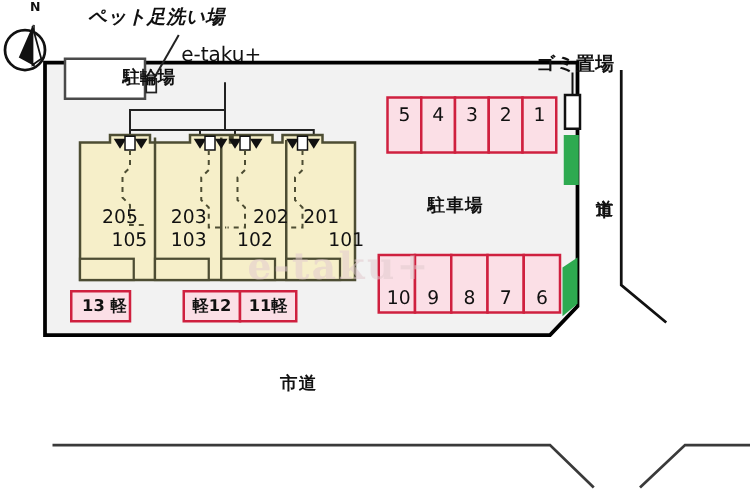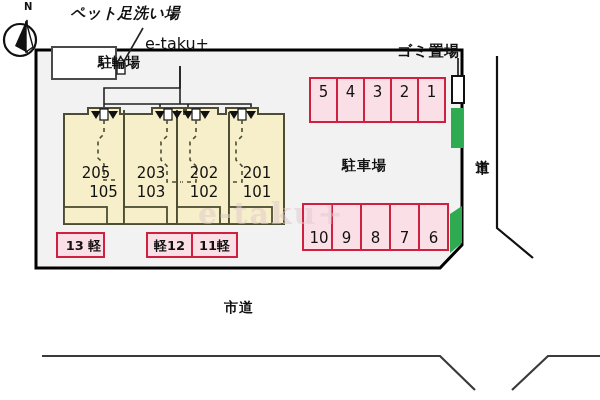--- a/index.html
+++ b/index.html
@@ -196,37 +196,37 @@
       <polygon points="26,21 26,52 33,47" fill="#ffffff" stroke="#111111" stroke-width="1.4"></polygon>
     </g>
   </svg>
 
   <div class="lbl lbl-n" style="left:24px; top:2px;">N</div>
 
   <div class="lbl lbl-anno" style="left:70px; top:6px;font-style:italic;">ペット足洗い場</div>
 
   <div class="lbl lbl-etaku" style="left:145px; top:36px;">e-taku+</div>
 
-  <div class="lbl lbl-anno" style="left:397px; top:44px;">ゴミ置場</div>
+  <div class="lbl lbl-anno" style="left:429px; top:44px;">ゴミ置場</div>
 
   <div class="lbl lbl-box" style="left:57px; top:55px;padding-left:41px;">駐輪場</div>
 
   <div class="lbl lbl-park" style="left:342px; top:158px;">駐車場</div>
 
   <div class="lbl lbl-unit" style="left:64px; top:166px; width:64px;">205</div>
   <div class="lbl lbl-unit" style="left:80px; top:185px; width:47px;">105</div>
 
   <div class="lbl lbl-unit" style="left:123px; top:166px; width:56px;">203</div>
   <div class="lbl lbl-unit" style="left:123px; top:185px; width:56px;">103</div>
 
-  <div class="lbl lbl-unit" style="left:177px; top:166px; width:54px;">202</div>
+  <div class="lbl lbl-unit" style="left:177px; top:166px; width:54px;text-align:right;">202</div>
   <div class="lbl lbl-unit" style="left:177px; top:185px; width:54px;">102</div>
 
   <div class="lbl lbl-unit" style="left:229px; top:166px; width:56px;">201</div>
-  <div class="lbl lbl-unit" style="left:229px; top:185px; width:56px;">101</div>
+  <div class="lbl lbl-unit" style="left:229px; top:185px; width:56px;padding-left:20px;">101</div>
 
   <div class="lbl lbl-kei" style="left:57px; top:239px; width:53px; text-align:center;">13 軽</div>
   <div class="lbl lbl-kei" style="left:147px; top:239px; width:45px; text-align:center;">軽12</div>
   <div class="lbl lbl-kei" style="left:192px; top:239px; width:45px; text-align:center;">11軽</div>
 
   <div class="lbl lbl-stall" style="left:310px; top:85px; width:27px;">5</div>
   <div class="lbl lbl-stall" style="left:337px; top:85px; width:27px;">4</div>
   <div class="lbl lbl-stall" style="left:364px; top:85px; width:27px;">3</div>
   <div class="lbl lbl-stall" style="left:391px; top:85px; width:27px;">2</div>
   <div class="lbl lbl-stall" style="left:418px; top:85px; width:27px;">1</div>

